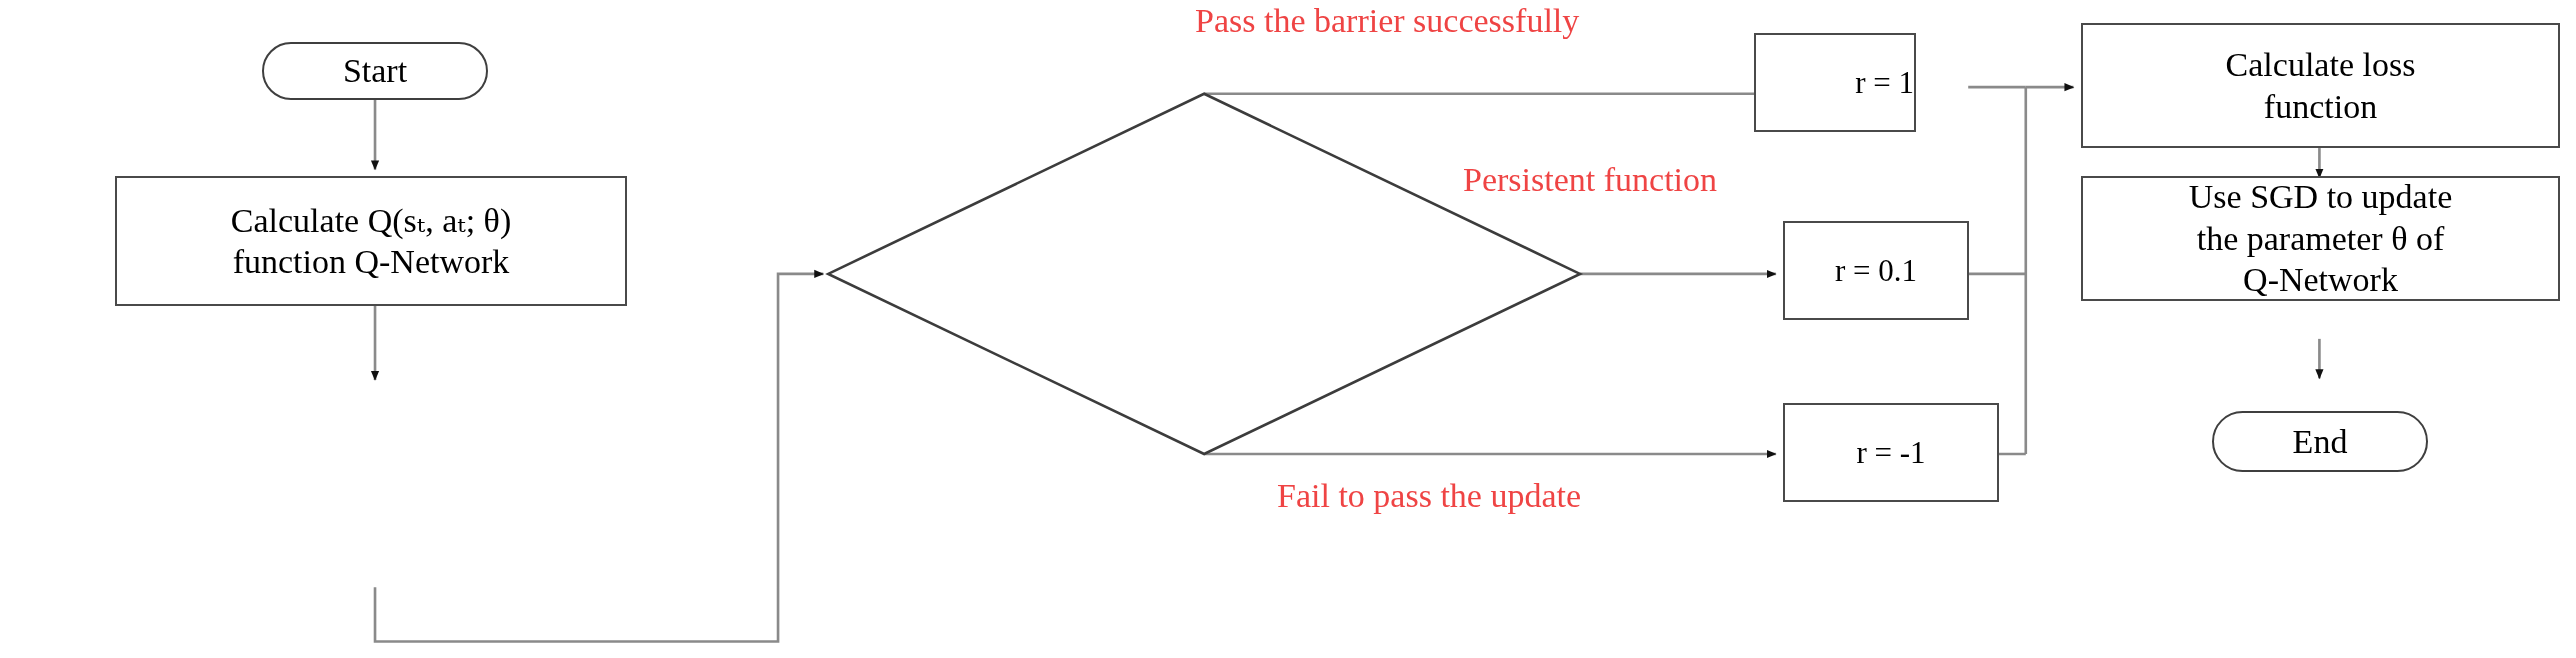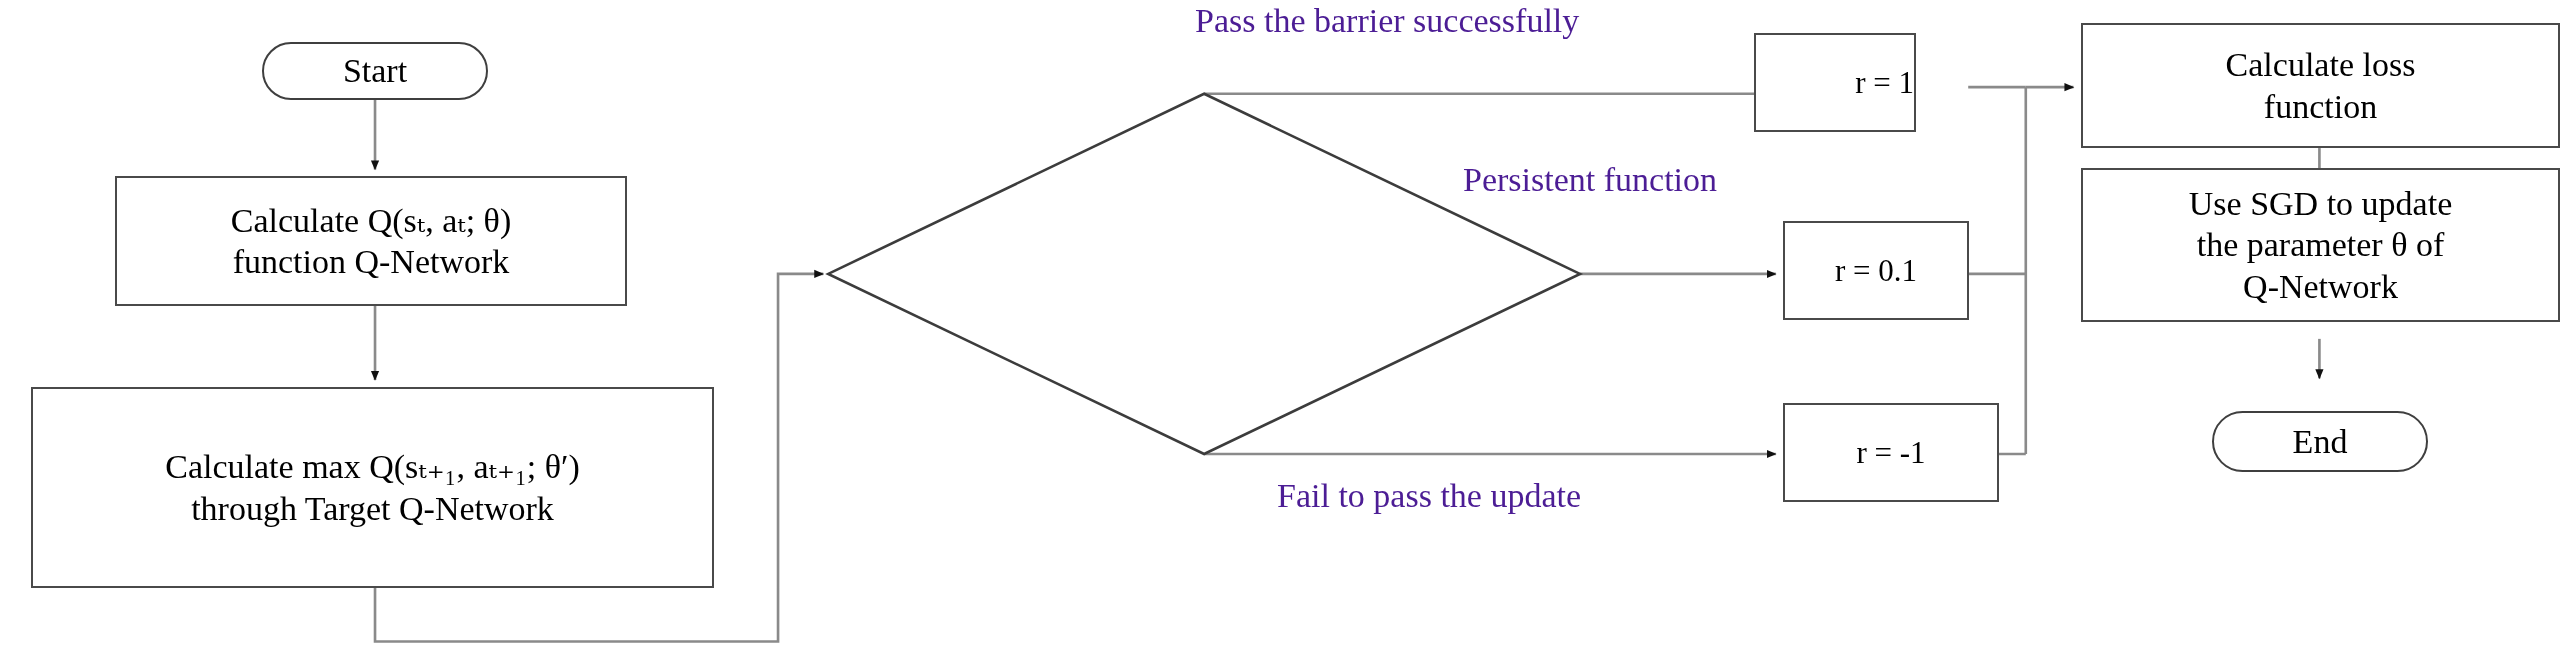--- a/index.html
+++ b/index.html
@@ -42,21 +42,21 @@
     border: 2.5px solid #3f3f3f;
     border-radius: 822px;
   }
   .node .txt {
     line-height: 1.22;
     white-space: pre-line;
     font-size: 33px;
   }
   .lbl {
     position: absolute;
-    color: #4c1d95;
+    color: #ef4444;
     font-size: 34px;
     white-space: nowrap;
     background: transparent;
   }
   
   #n-start      { left: 262px;  top: 23px;  width: 226px; height: 58px; margin-top: 19px;  }
   #n-start .txt { font-size: 34px; }
 
   #n-calcq      { left: 115px;  top: 176px; width: 512px; height: 130px; }
   #n-calcq .txt { font-size: 34px; }
@@ -81,21 +81,21 @@
   }
 
   #n-r1    { left: 1754px; top: 33px;  width: 162px; height: 99px; justify-content: flex-end; }
   #n-r01   { left: 1783px; top: 221px; width: 186px; height: 99px; text-align: right; }
   #n-rm1   { left: 1783px; top: 403px; width: 216px; height: 99px; }
   #n-r1 .txt, #n-r01 .txt, #n-rm1 .txt { font-size: 31px; }
 
   #n-loss      { left: 2081px; top: 23px;  width: 479px; height: 125px; }
   #n-loss .txt { font-size: 34px; }
 
-  #n-sgd      { left: 2081px; top: 168px; width: 479px; height: 154px; }
+  #n-sgd      { left: 2081px; top: 176px; width: 479px; height: 125px; }
   #n-sgd .txt { font-size: 34px; }
 
   #n-end      { left: 2212px; top: 385px; width: 216px; height: 61px; margin-top: 26px; }
   #n-end .txt { font-size: 34px; }
 
   
   #lbl-pass   { left: 1195px; top: 1.6px;   }
   #lbl-persist{ left: 1463px; top: 161px; }
   #lbl-fail   { left: 1277px; top: 477px; }
 </style>
@@ -144,24 +144,20 @@
 
   <div class="node terminator" id="n-start">
     <span class="txt">Start</span>
   </div>
 
   <div class="node rect" id="n-calcq">
     <span class="txt">Calculate Q(sₜ, aₜ; θ)
 function Q-Network</span>
   </div>
 
-  <div class="node rect" id="n-calcmax">
-    <span class="txt">Calculate max Q(sₜ₊₁, aₜ₊₁; θ′)
-through Target Q-Network</span>
-  </div>
 
 
   <div class="node rect" id="n-r1">
     <span class="txt">r = 1</span>
   </div>
 
   <div class="node rect" id="n-r01">
     <span class="txt">r = 0.1</span>
   </div>
 

